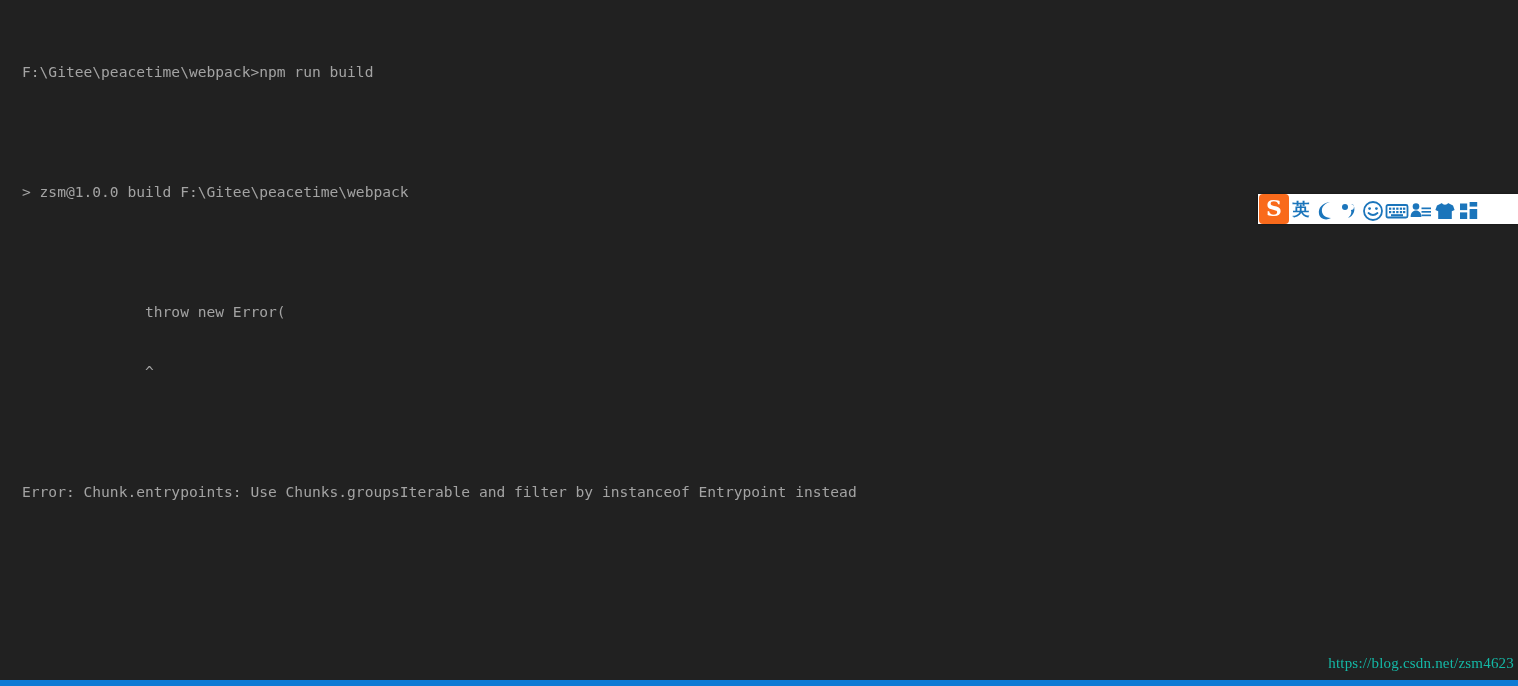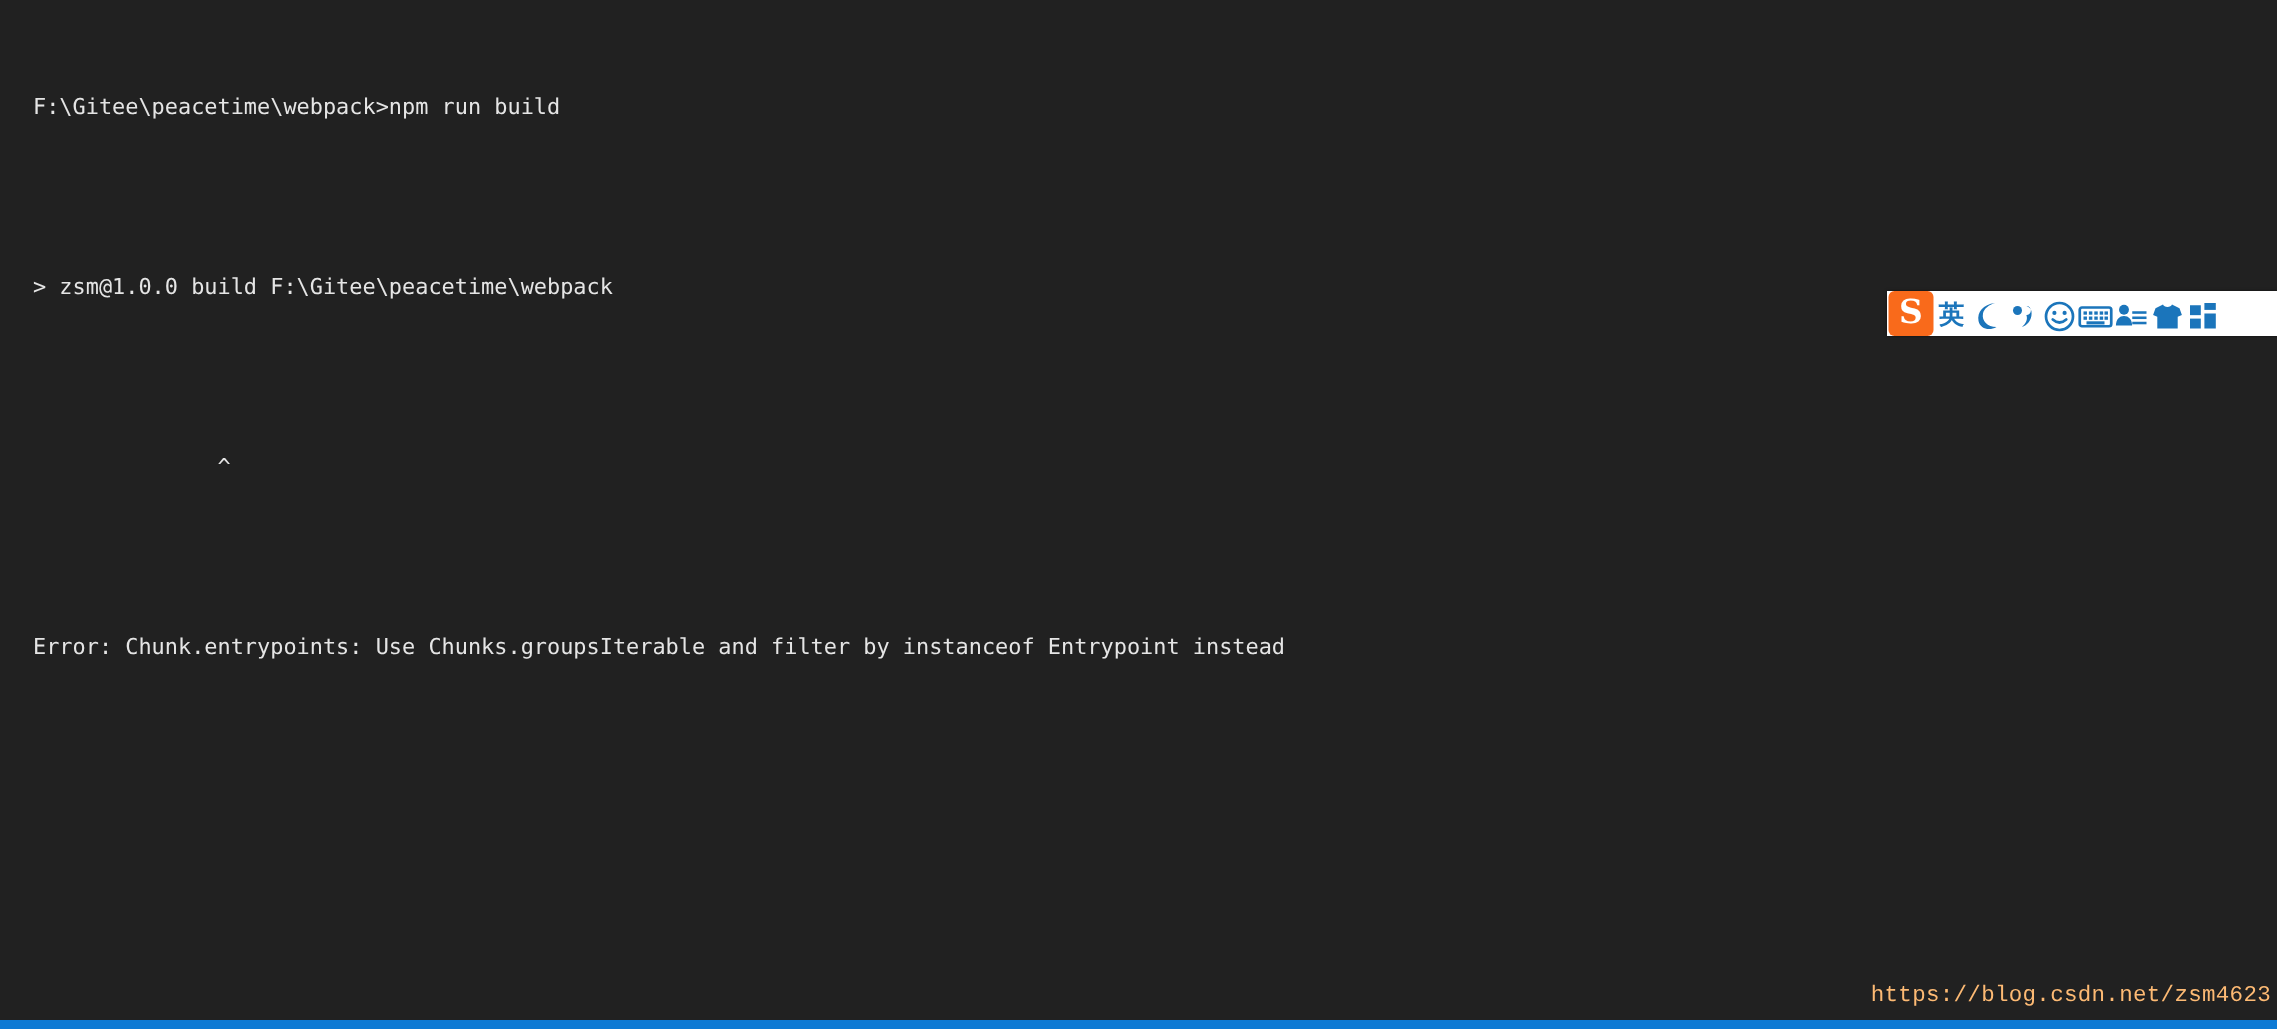--- a/index.html
+++ b/index.html
@@ -15,21 +15,21 @@
     position: relative;
     font-family: "DejaVu Sans Mono", "Liberation Mono", monospace;
   }
 
   #terminal {
     position: absolute;
     left: 0; top: 0;
     width: 1518px;
     height: 680px;
     background: #212121;
-    color: #e5e5e5;
+    color: #a3a3a3;
     font-family: "DejaVu Sans Mono", "Liberation Mono", monospace;
     font-size: 14.6px;
     line-height: 20px;
     padding: 2px 0 0 0;
     box-sizing: border-box;
     white-space: pre;
     overflow: hidden;
   }
 
   .ln {
@@ -81,22 +81,22 @@
     text-align: center;
   }
   .ime-ic { width: 24px; height: 30px; }
   .ime-ic svg { display:block; margin: 3px auto 0 auto; }
 
   
   #watermark {
     position: absolute;
     right: 4px;
     bottom: 14px;
-    color: #fdba74;
-    font-family: Liberation Mono, monospace;
+    color: #14b8a6;
+    font-family: Liberation Serif, serif;
     font-size: 15px;
     letter-spacing: 0.2px;
     white-space: nowrap;
   }
 
   
   #bottom-strip {
     position: absolute;
     left: 0;
     bottom: 0;
@@ -107,20 +107,21 @@
 </style>
 </head>
 <body>
 
 <div id="terminal">
 
   <div class="ln"><span>F:\Gitee\peacetime\webpack&gt;npm run build</span></div>
   <div class="ln blank"></div>
   <div class="ln"><span>&gt; zsm@1.0.0 build F:\Gitee\peacetime\webpack</span></div>
   <div class="ln blank"></div>
+  <div class="ln"><span>              throw new Error(</span></div>
   <div class="ln"><span>              ^</span></div>
   <div class="ln blank"></div>
   <div class="ln"><span>Error: Chunk.entrypoints: Use Chunks.groupsIterable and filter by instanceof Entrypoint instead</span></div>
 
   
   
   
   
   
   

